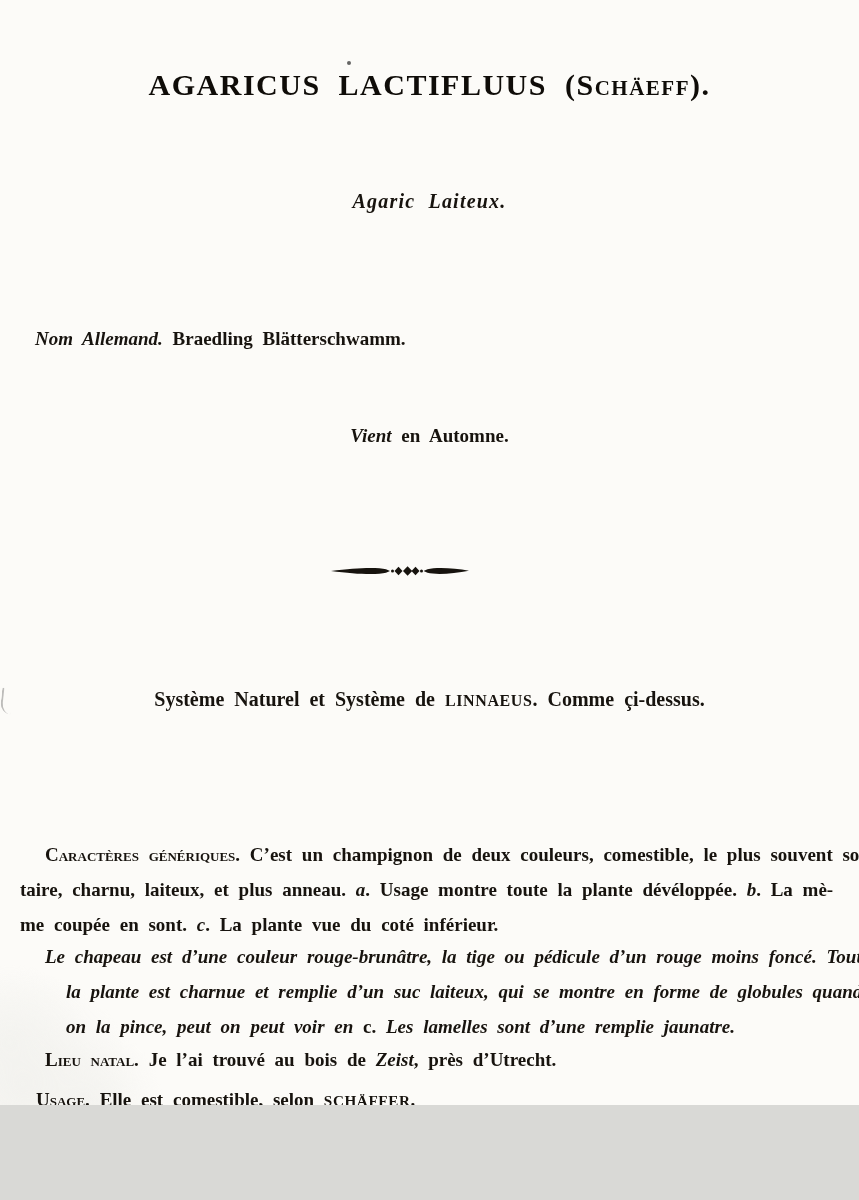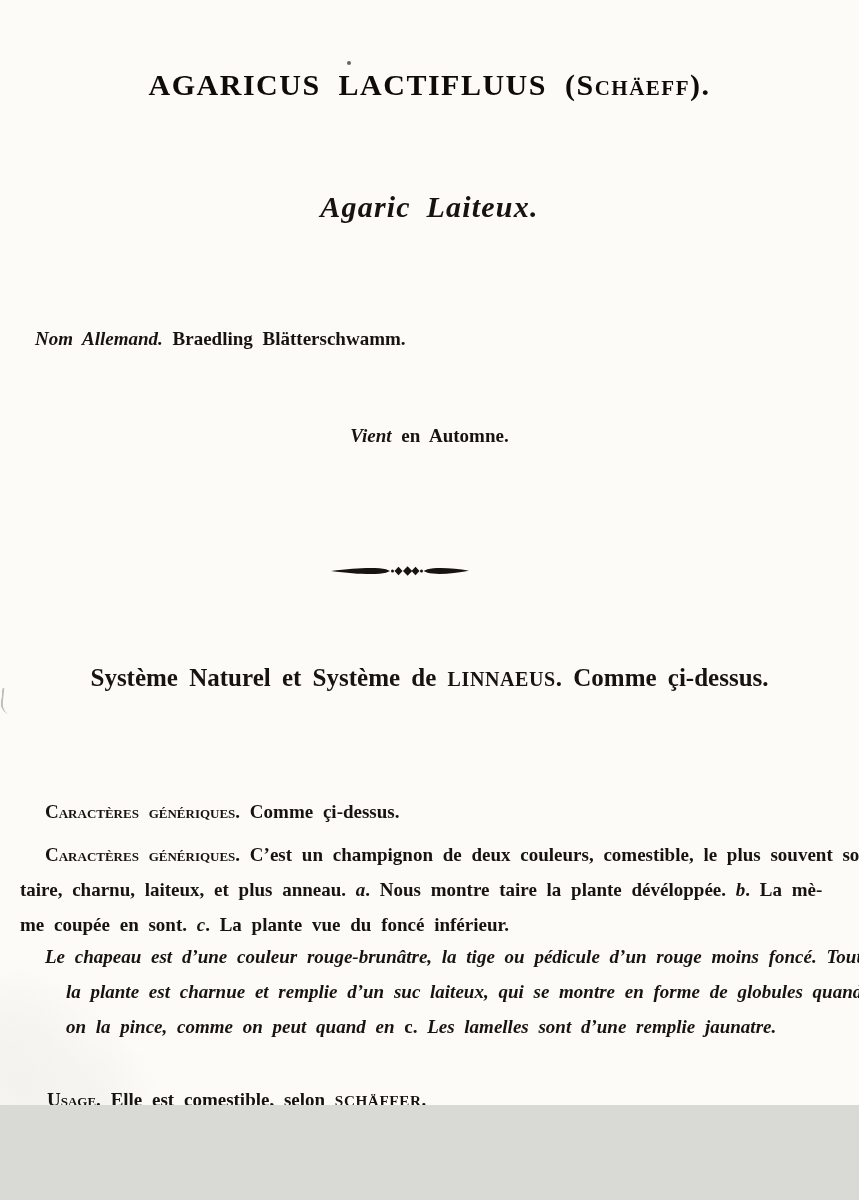--- a/index.html
+++ b/index.html
@@ -10,35 +10,35 @@
     color:#17130e;font-weight:700;
   }
   .abs{position:absolute;margin:0;}
   .centerline{left:0;right:0;text-align:center;}
   
   .bi{font-style:italic;}
   .sc{font-variant:small-caps;}
   .scs{font-size:0.80em;letter-spacing:0.6px;}
   
   .title{top:68px;font-size:30px;letter-spacing:1.5px;word-spacing:9px;color:#0f0c08;}
-  .subtitle{top:190px;font-size:30px;font-style:italic;letter-spacing:1.2px;word-spacing:7px;}
+  .subtitle{top:190px;font-size:20px;font-style:italic;letter-spacing:1.2px;word-spacing:7px;}
   .german{top:328px;left:35px;font-size:19px;word-spacing:7px;}
   .season{top:425px;font-size:19px;word-spacing:5px;}
   .divider{top:563px;left:330px;width:140px;height:16px;}
-  .system{top:664px;font-size:25px;word-spacing:5px;}
+  .system{top:688px;font-size:20px;word-spacing:5px;}
   .bodyline{font-size:19px;word-spacing:5px;white-space:nowrap;}
   .l-generic{top:801px;left:45px;}
   .l-spec1{top:844px;left:45px;}
   .l-spec2{top:879px;left:20px;}
   .l-spec3{top:914px;left:20px;}
   .l-desc1{top:946px;left:45px;}
   .l-desc2{top:981px;left:66px;}
   .l-desc3{top:1016px;left:66px;}
   .l-habitat{top:1049px;left:45px;}
-  .l-usage{top:1089px;left:47px;}
+  .l-usage{top:1089px;left:36px;}
   
   .speck{top:61px;left:347px;width:4px;height:4px;background:#4a4a4a;border-radius:50%;opacity:.85;}
   .edge-mark{top:688px;left:1px;width:9px;height:26px;border-left:2px solid #8a8a88;
              border-bottom-left-radius:12px;transform:rotate(6deg);opacity:.55;}
   .texture{bottom:0;left:0;width:190px;height:140px;opacity:.55;pointer-events:none;
     background:
       radial-gradient(circle at 12% 85%, #ebebe7 0%, rgba(235,235,231,0) 55%),
       radial-gradient(circle at 45% 98%, #eeeeea 0%, rgba(238,238,234,0) 45%),
       radial-gradient(circle at 5% 55%, #efefeb 0%, rgba(239,239,235,0) 40%);}
 </style>
@@ -66,30 +66,30 @@
       <path d="M64.5 8 l4 -4.2 l4 4.2 l-4 4.2 z" fill="#17130e"></path>
       <path d="M73 8 l4.6 -4.8 l4.6 4.8 l-4.6 4.8 z" fill="#17130e"></path>
       <path d="M81.5 8 l4 -4.2 l4 4.2 l-4 4.2 z" fill="#17130e"></path>
       <circle cx="91.5" cy="8" r="1.5" fill="#17130e"></circle>
       <path d="M93.5 8 L 97.5 6.2 C 106 4.1, 124 4.8, 139 7.8 C 124 10.8, 106 11.9, 97.5 9.8 Z" fill="#17130e"></path>
     </svg>
   </div>
 
   <p class="abs centerline system"><span>Système Naturel et Système de </span><span class="scs">LINNAEUS</span><span>.   Comme çi-dessus.</span></p>
 
-  <p class="abs bodyline l-generic"><span class="sc">Caractères génériques.</span><span>   Comme çi-dessus.</span></p>
 
   <div>
     <p class="abs bodyline l-spec1"><span class="sc">Caractères génériques.</span><span>   C’est un champignon de deux couleurs, comestible, le plus souvent soli-</span></p>
-    <p class="abs bodyline l-spec2"><span>taire, charnu, laiteux, et plus anneau.   </span><span class="bi">a</span><span>.  Nous montre taire la plante dévéloppée.   </span><span class="bi">b</span><span>.   La mè-</span></p>
-    <p class="abs bodyline l-spec3"><span>me coupée en sont.   </span><span class="bi">c</span><span>.  La plante vue du foncé inférieur.</span></p>
+    <p class="abs bodyline l-spec2"><span>taire, charnu, laiteux, et plus anneau.   </span><span class="bi">a</span><span>.  Usage montre toute la plante dévéloppée.   </span><span class="bi">b</span><span>.   La mè-</span></p>
+    <p class="abs bodyline l-spec3"><span>me coupée en sont.   </span><span class="bi">c</span><span>.  La plante vue du coté inférieur.</span></p>
   </div>
 
   <div>
     <p class="abs bodyline l-desc1"><span class="bi">Le chapeau est d’une couleur rouge-brunâtre, la tige ou pédicule d’un rouge moins foncé.  Toute</span></p>
     <p class="abs bodyline l-desc2"><span class="bi">la plante est charnue et remplie d’un suc laiteux, qui se montre en forme de globules quand</span></p>
-    <p class="abs bodyline l-desc3"><span class="bi">on la pince, comme on peut quand en </span><span>c</span><span>.   </span><span class="bi">Les lamelles sont d’une remplie jaunatre.</span></p>
+    <p class="abs bodyline l-desc3"><span class="bi">on la pince, peut on peut voir en </span><span>c</span><span>.   </span><span class="bi">Les lamelles sont d’une remplie jaunatre.</span></p>
   </div>
 
+  <p class="abs bodyline l-habitat"><span class="sc">Lieu natal.</span><span>   Je l’ai trouvé au bois de </span><span class="bi">Zeist</span><span>, près d’Utrecht.</span></p>
 
   <p class="abs bodyline l-usage"><span class="sc">Usage.</span><span>   Elle est comestible, selon </span><span class="scs">SCHÄFFER</span><span>.</span></p>
 
 </div>
 
 </body></html>

